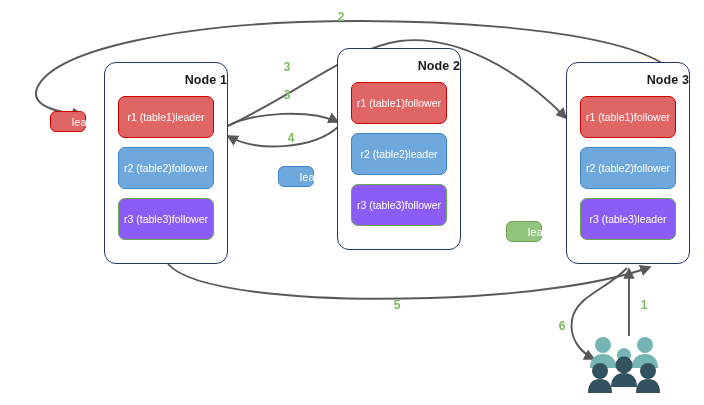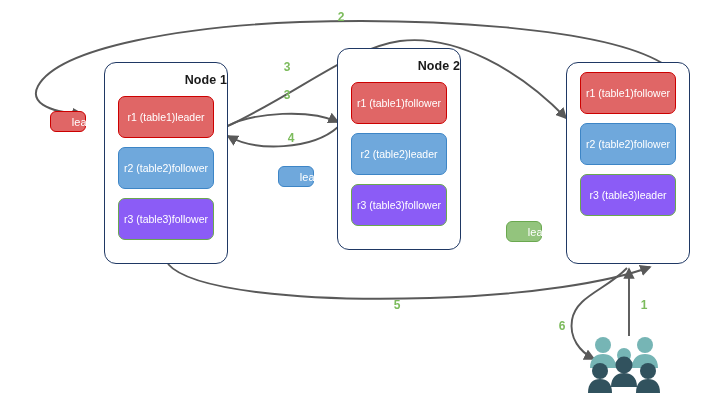--- a/index.html
+++ b/index.html
@@ -148,20 +148,21 @@
       <span>r2 (table2)</span>
       <span>leader</span>
     </div>
     <div class="replica green">
       <span>r3 (table3)</span>
       <span>follower</span>
     </div>
   </div>
 
   <div class="node" style="left:566px; top:62px;">
+    <div class="node-title">Node 3</div>
     <div class="replica red first">
       <span>r1 (table1)</span>
       <span>follower</span>
     </div>
     <div class="replica blue">
       <span>r2 (table2)</span>
       <span>follower</span>
     </div>
     <div class="replica green">
       <span>r3 (table3)</span>

